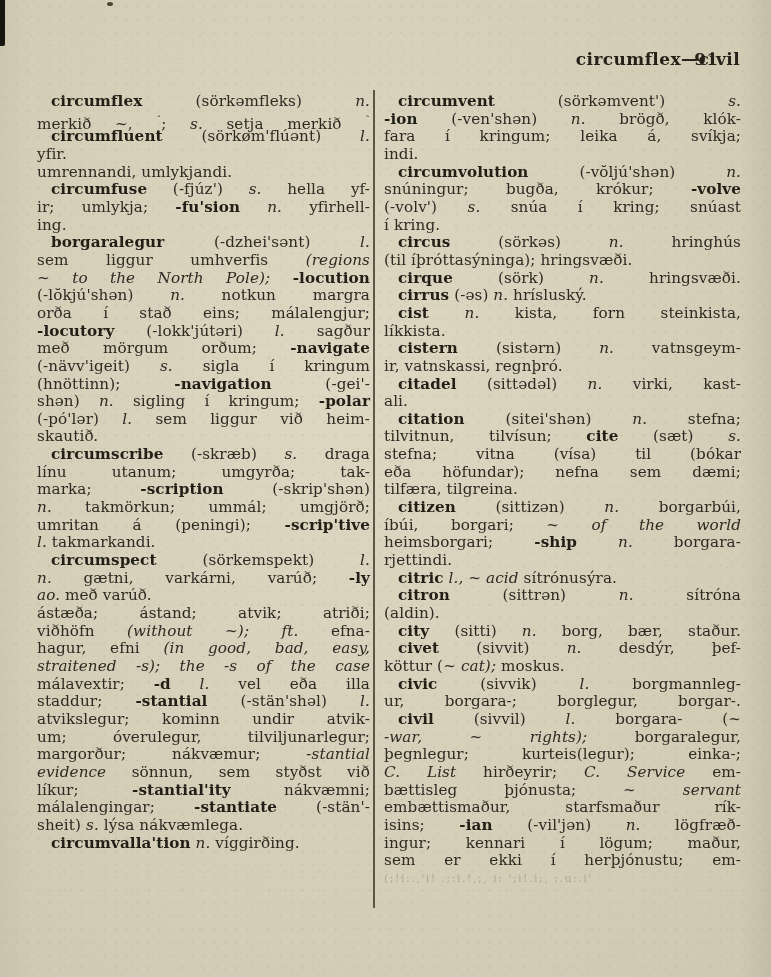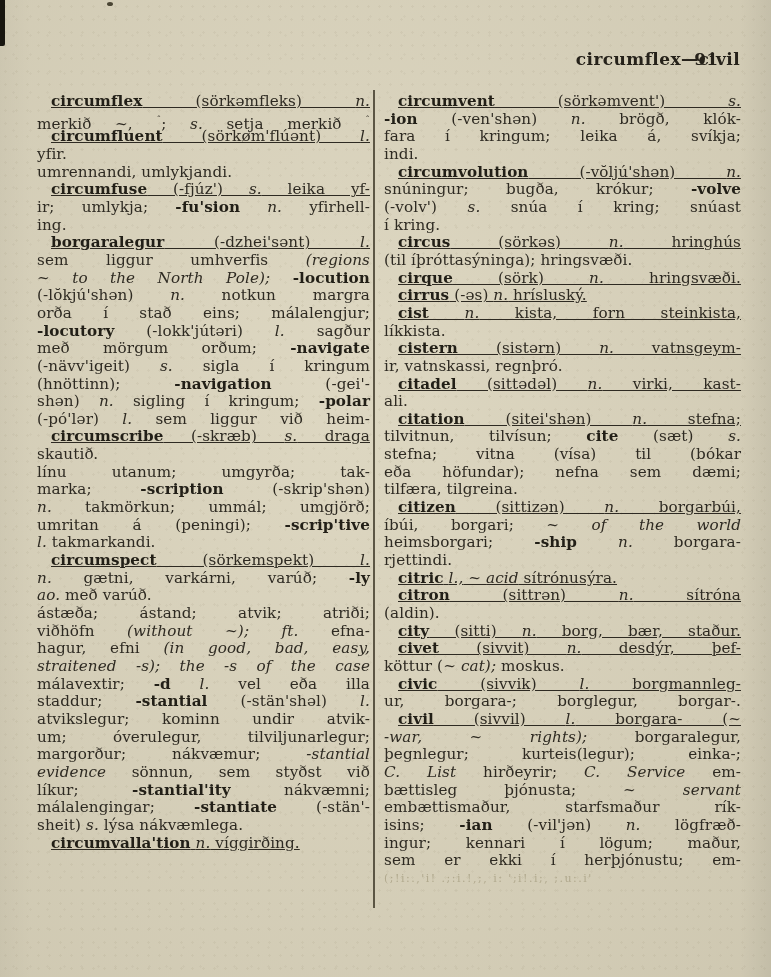--- a/index.html
+++ b/index.html
@@ -47,21 +47,21 @@
     position:absolute;left:373px;top:90px;width:1.6px;height:818px;
     background:#45402f;opacity:.85;
   }
   .line{
     height:17.67px;line-height:17.67px;white-space:nowrap;
     text-align:left;
   }
   .line.j{
     white-space:normal;text-align:justify;text-align-last:justify;
   }
-  .line.ind{text-indent:14px;text-decoration:underline;}
+  .line.ind{text-indent:14px;}
   .r-n{}
   .r-b{font-weight:bold;color:#221f17;}
   .r-i{font-style:italic;}
   .r-sup{vertical-align:super;font-size:62%;}
   .line.ghost{
     color:#aba387;opacity:.85;filter:blur(.4px);
     font-size:11px;letter-spacing:1.5px;text-align:left;text-align-last:left;
   }
 </style>
 </head>
@@ -76,36 +76,36 @@
   <div class="page-number">91</div>
 
   <div class="divider"></div>
 
   <div id="col-left" class="col">
       <div class="line j ind"><span class="r-b">circumflex</span><span class="r-n"> (sörkəmfleks) </span><span class="r-i">n.</span></div>
       <div class="line j"><span class="r-n">merkið ~, </span><span class="r-sup">ˆ</span><span class="r-n">; </span><span class="r-i">s.</span><span class="r-n"> setja merkið </span><span class="r-sup">ˆ</span></div>
       <div class="line j ind"><span class="r-b">circumfluent</span><span class="r-n"> (sörkøm'flúənt) </span><span class="r-i">l.</span></div>
       <div class="line"><span class="r-n">yfir.</span></div>
       <div class="line"><span class="r-n">umrennandi, umlykjandi.</span></div>
-      <div class="line j ind"><span class="r-b">circumfuse</span><span class="r-n"> (-fjúz') </span><span class="r-i">s.</span><span class="r-n"> leika yf-</span></div>
+      <div class="line j ind"><span class="r-b">circumfuse</span><span class="r-n"> (-fjúz') </span><span class="r-i">s.</span><span class="r-n"> hella yf-</span></div>
       <div class="line j"><span class="r-n">ir; umlykja; </span><span class="r-b">-fu'sion</span><span class="r-n"> </span><span class="r-i">n.</span><span class="r-n"> yfirhell-</span></div>
       <div class="line"><span class="r-n">ing.</span></div>
       <div class="line j ind"><span class="r-b">borgaralegur</span><span class="r-n"> (-dzhei'sənt) </span><span class="r-i">l.</span></div>
       <div class="line j"><span class="r-n">sem liggur umhverfis </span><span class="r-i">(regions</span></div>
       <div class="line j"><span class="r-i">~ to the North Pole);</span><span class="r-n"> </span><span class="r-b">-locution</span></div>
       <div class="line j"><span class="r-n">(-lŏkjú'shən) </span><span class="r-i">n.</span><span class="r-n"> notkun margra</span></div>
       <div class="line j"><span class="r-n">orða í stað eins; málalengjur;</span></div>
       <div class="line j"><span class="r-b">-locutory</span><span class="r-n"> (-lokk'jútəri) </span><span class="r-i">l.</span><span class="r-n"> sagður</span></div>
       <div class="line j"><span class="r-n">með mörgum orðum; </span><span class="r-b">-navigate</span></div>
       <div class="line j"><span class="r-n">(-nävv'igeit) </span><span class="r-i">s.</span><span class="r-n"> sigla í kringum</span></div>
       <div class="line j"><span class="r-n">(hnöttinn); </span><span class="r-b">-navigation</span><span class="r-n"> (-gei'-</span></div>
       <div class="line j"><span class="r-n">shən) </span><span class="r-i">n.</span><span class="r-n"> sigling í kringum; </span><span class="r-b">-polar</span></div>
       <div class="line j"><span class="r-n">(-pó'lər) </span><span class="r-i">l.</span><span class="r-n"> sem liggur við heim-</span></div>
+      <div class="line"><span class="r-n">skautið.</span></div>
       <div class="line j ind"><span class="r-b">circumscribe</span><span class="r-n"> (-skræb) </span><span class="r-i">s.</span><span class="r-n"> draga</span></div>
-      <div class="line"><span class="r-n">skautið.</span></div>
       <div class="line j"><span class="r-n">línu utanum; umgyrða; tak-</span></div>
       <div class="line j"><span class="r-n">marka; </span><span class="r-b">-scription</span><span class="r-n"> (-skrip'shən)</span></div>
       <div class="line j"><span class="r-i">n.</span><span class="r-n"> takmörkun; ummál; umgjörð;</span></div>
       <div class="line j"><span class="r-n">umritan á (peningi); </span><span class="r-b">-scrip'tive</span></div>
       <div class="line"><span class="r-i">l.</span><span class="r-n"> takmarkandi.</span></div>
       <div class="line j ind"><span class="r-b">circumspect</span><span class="r-n"> (sörkemspekt) </span><span class="r-i">l.</span></div>
       <div class="line j"><span class="r-i">n.</span><span class="r-n"> gætni, varkárni, varúð; </span><span class="r-b">-ly</span></div>
       <div class="line"><span class="r-i">ao.</span><span class="r-n"> með varúð.</span></div>
       <div class="line j"><span class="r-n">ástæða; ástand; atvik; atriði;</span></div>
       <div class="line j"><span class="r-n">viðhöfn </span><span class="r-i">(without ~);</span><span class="r-n"> </span><span class="r-i">ft.</span><span class="r-n"> efna-</span></div>

